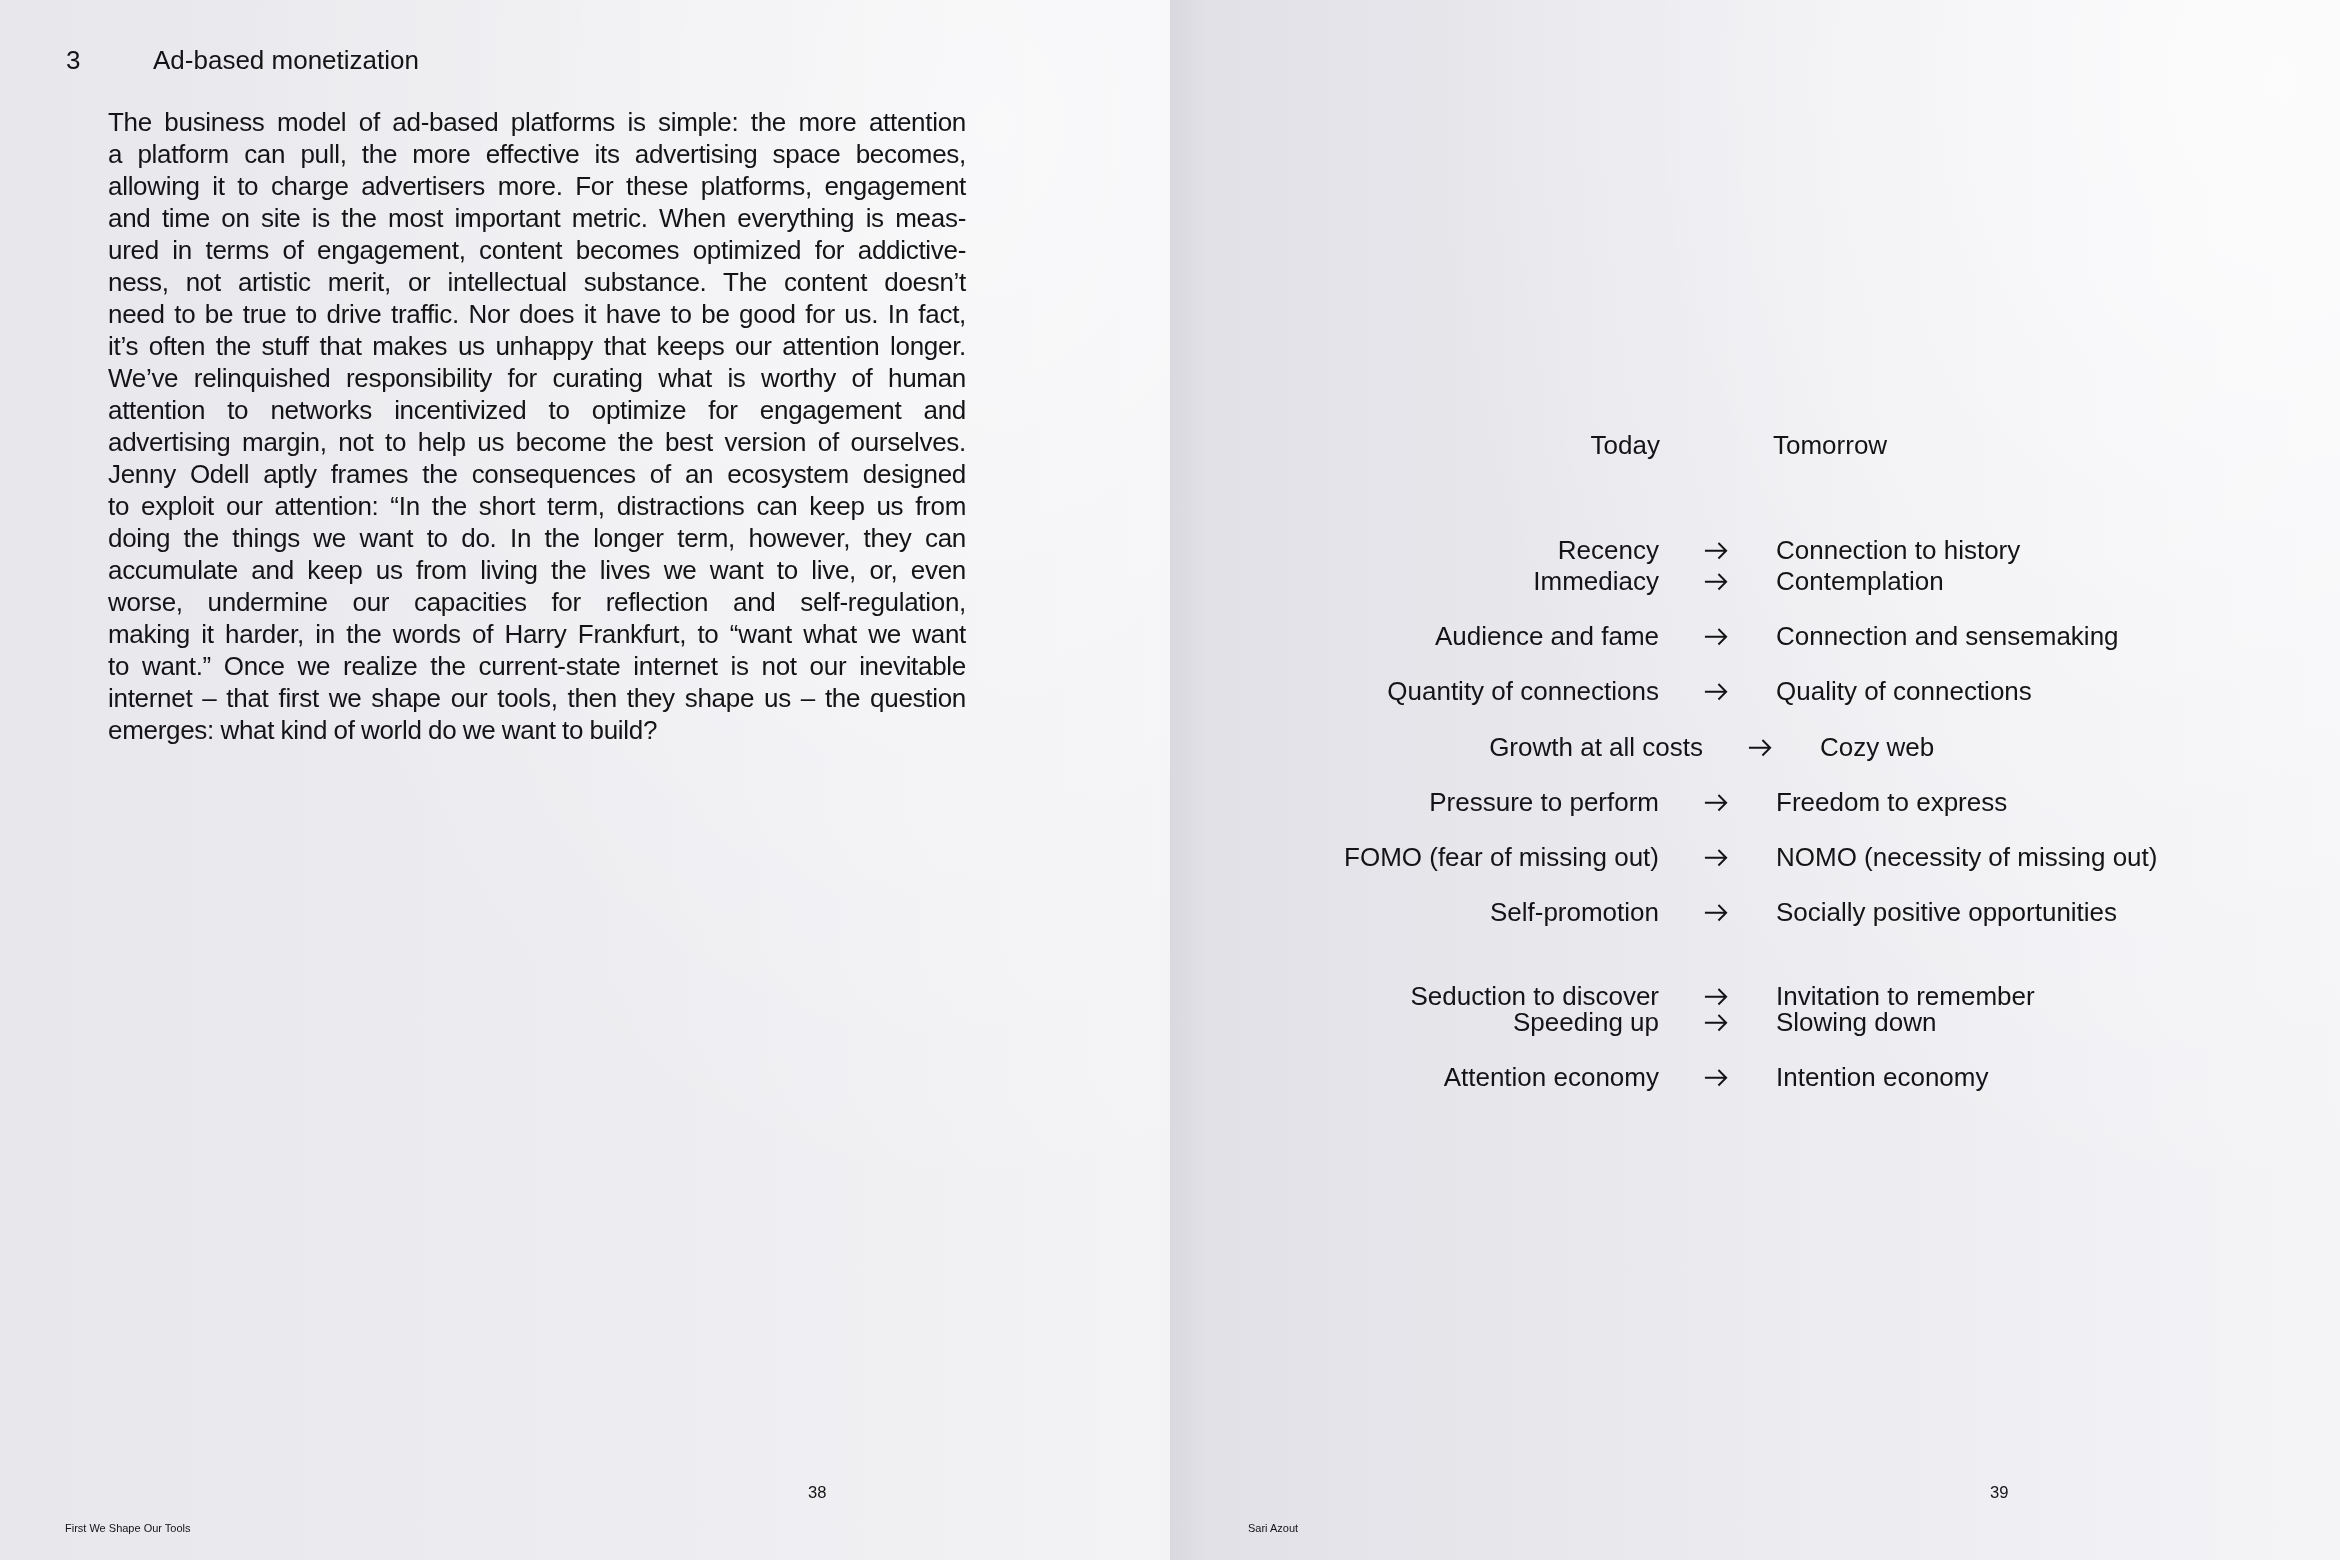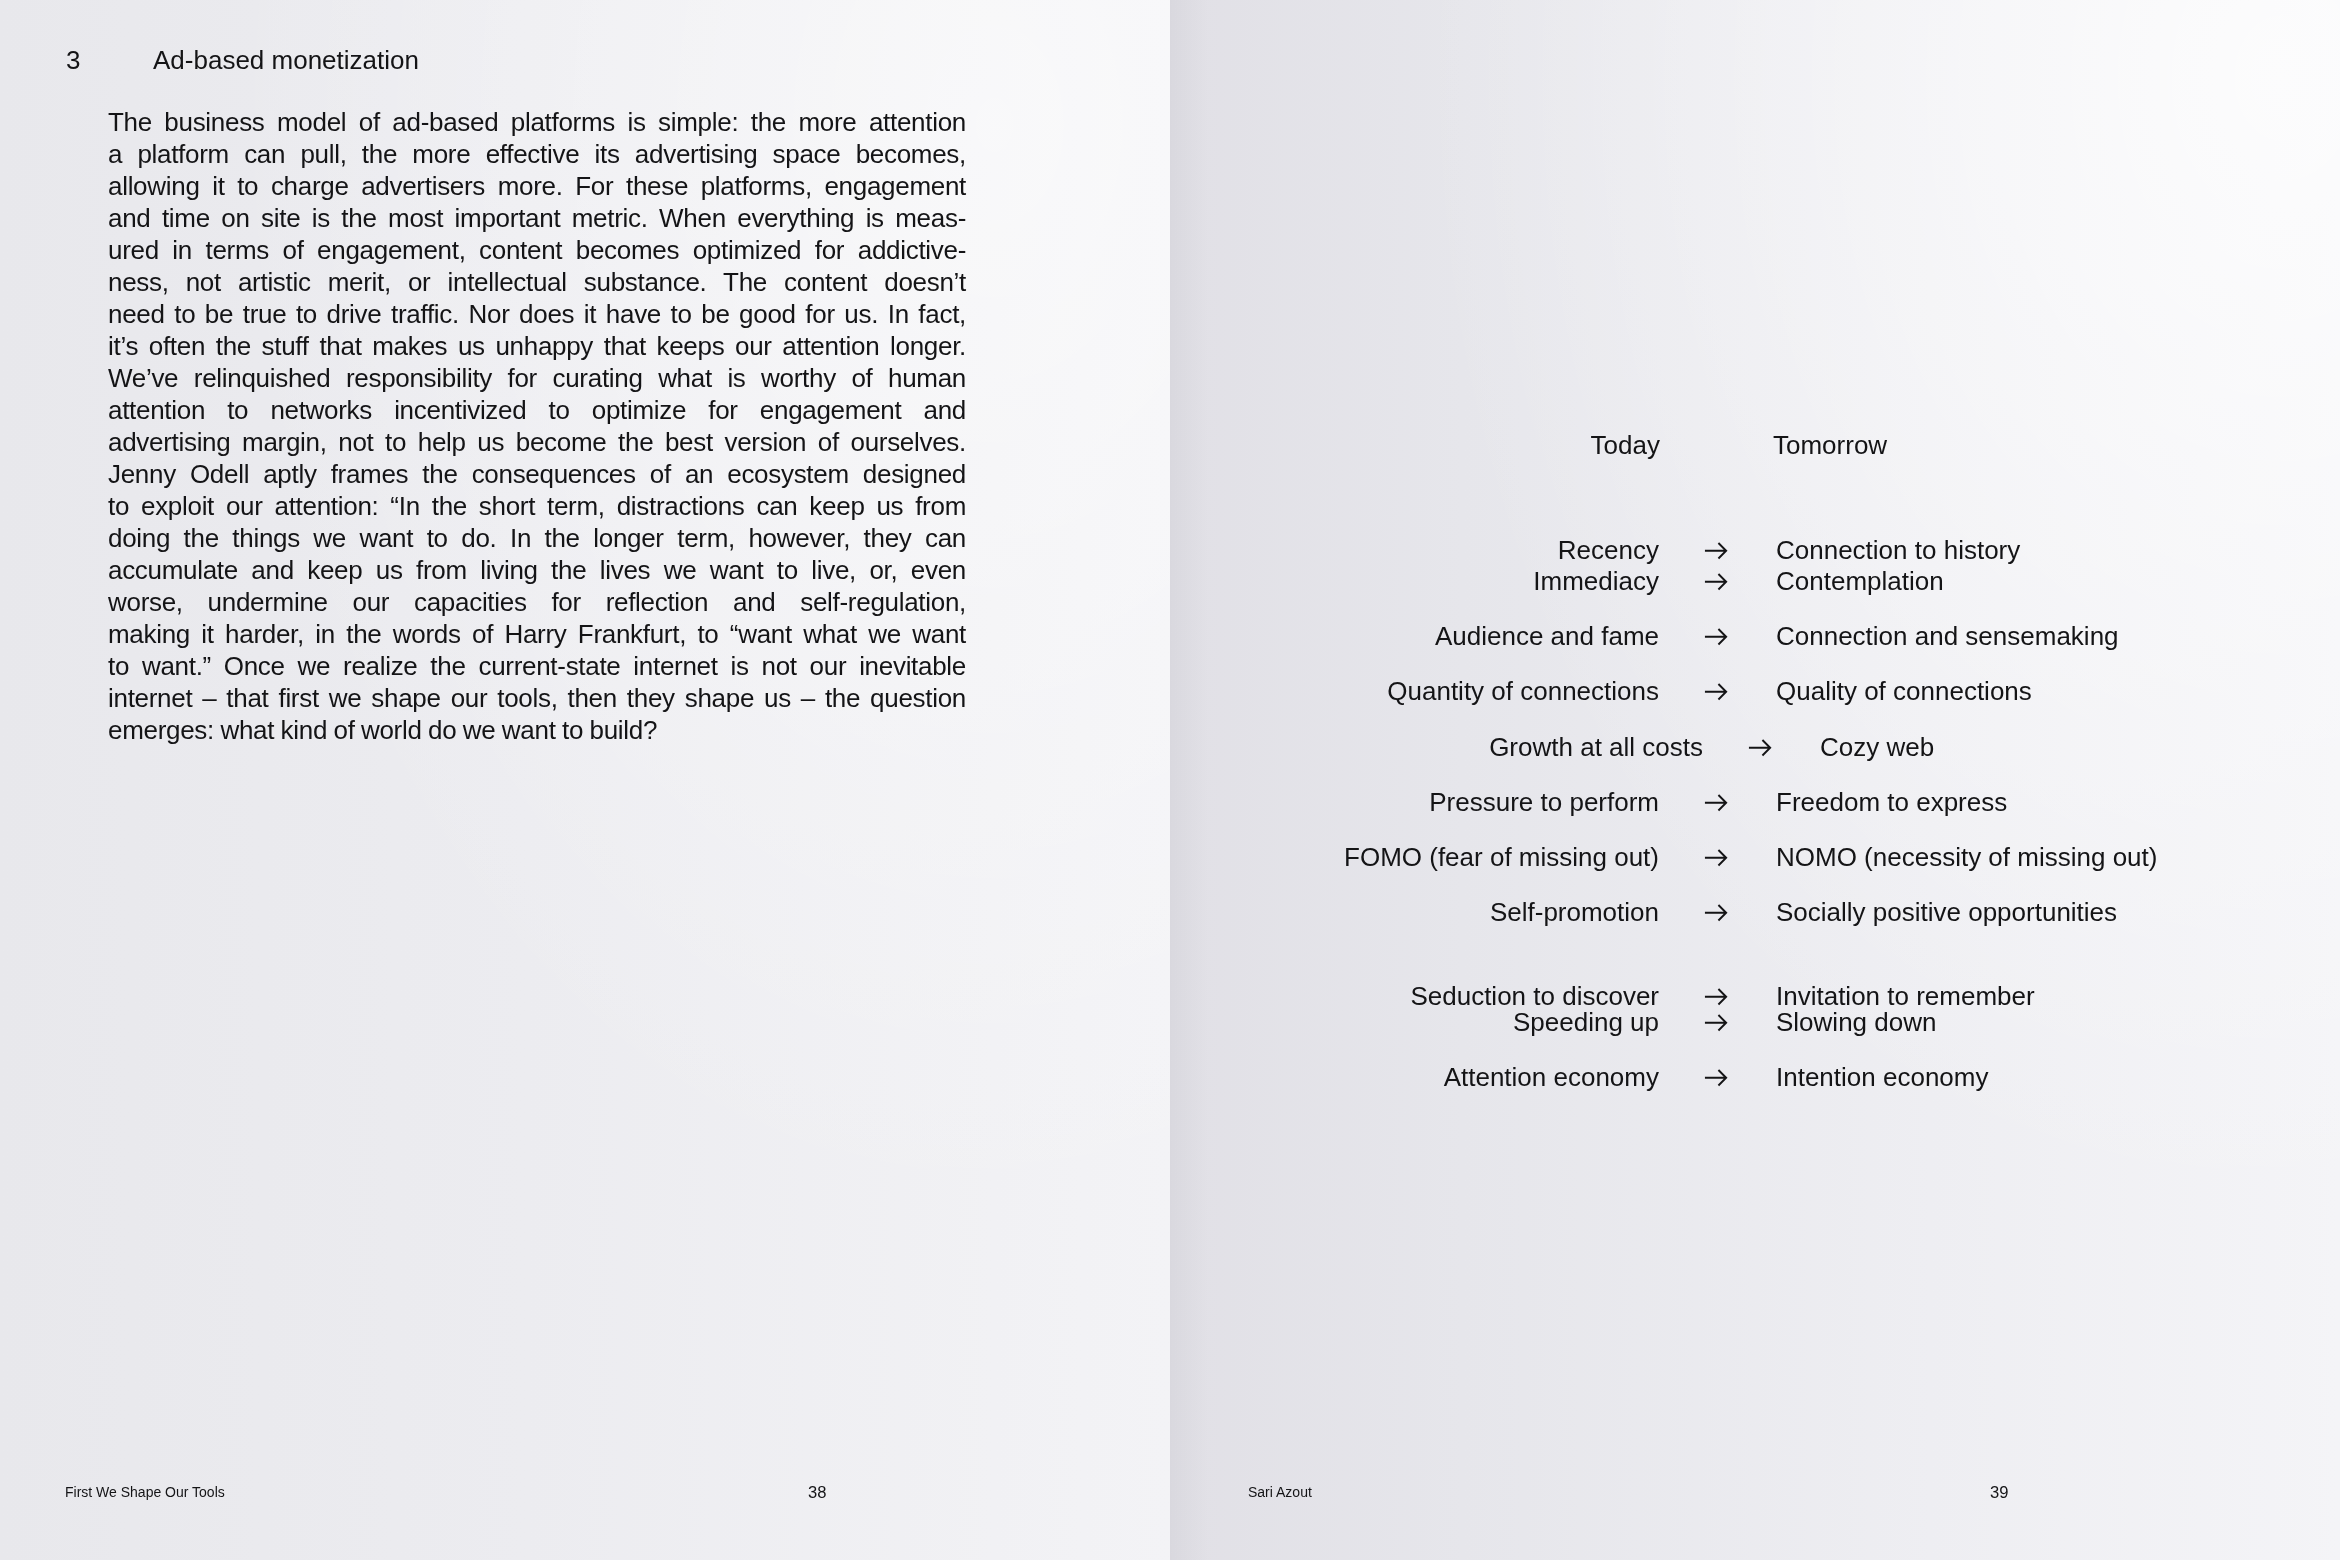--- a/index.html
+++ b/index.html
@@ -66,22 +66,22 @@
     text-align-last: justify;
     white-space: nowrap;
   }
   .body-text span.line.last {
     text-align-last: left;
   }
 
   
   .footer-title {
     position: absolute;
-    top: 1482px;
-    font-size: 14px;
+    top: 1518px;
+    font-size: 11px;
     line-height: 21.5px;
   }
   .footer-num {
     position: absolute;
     top: 1482px;
     font-size: 16.6px;
     line-height: 21.5px;
   }
 
   

